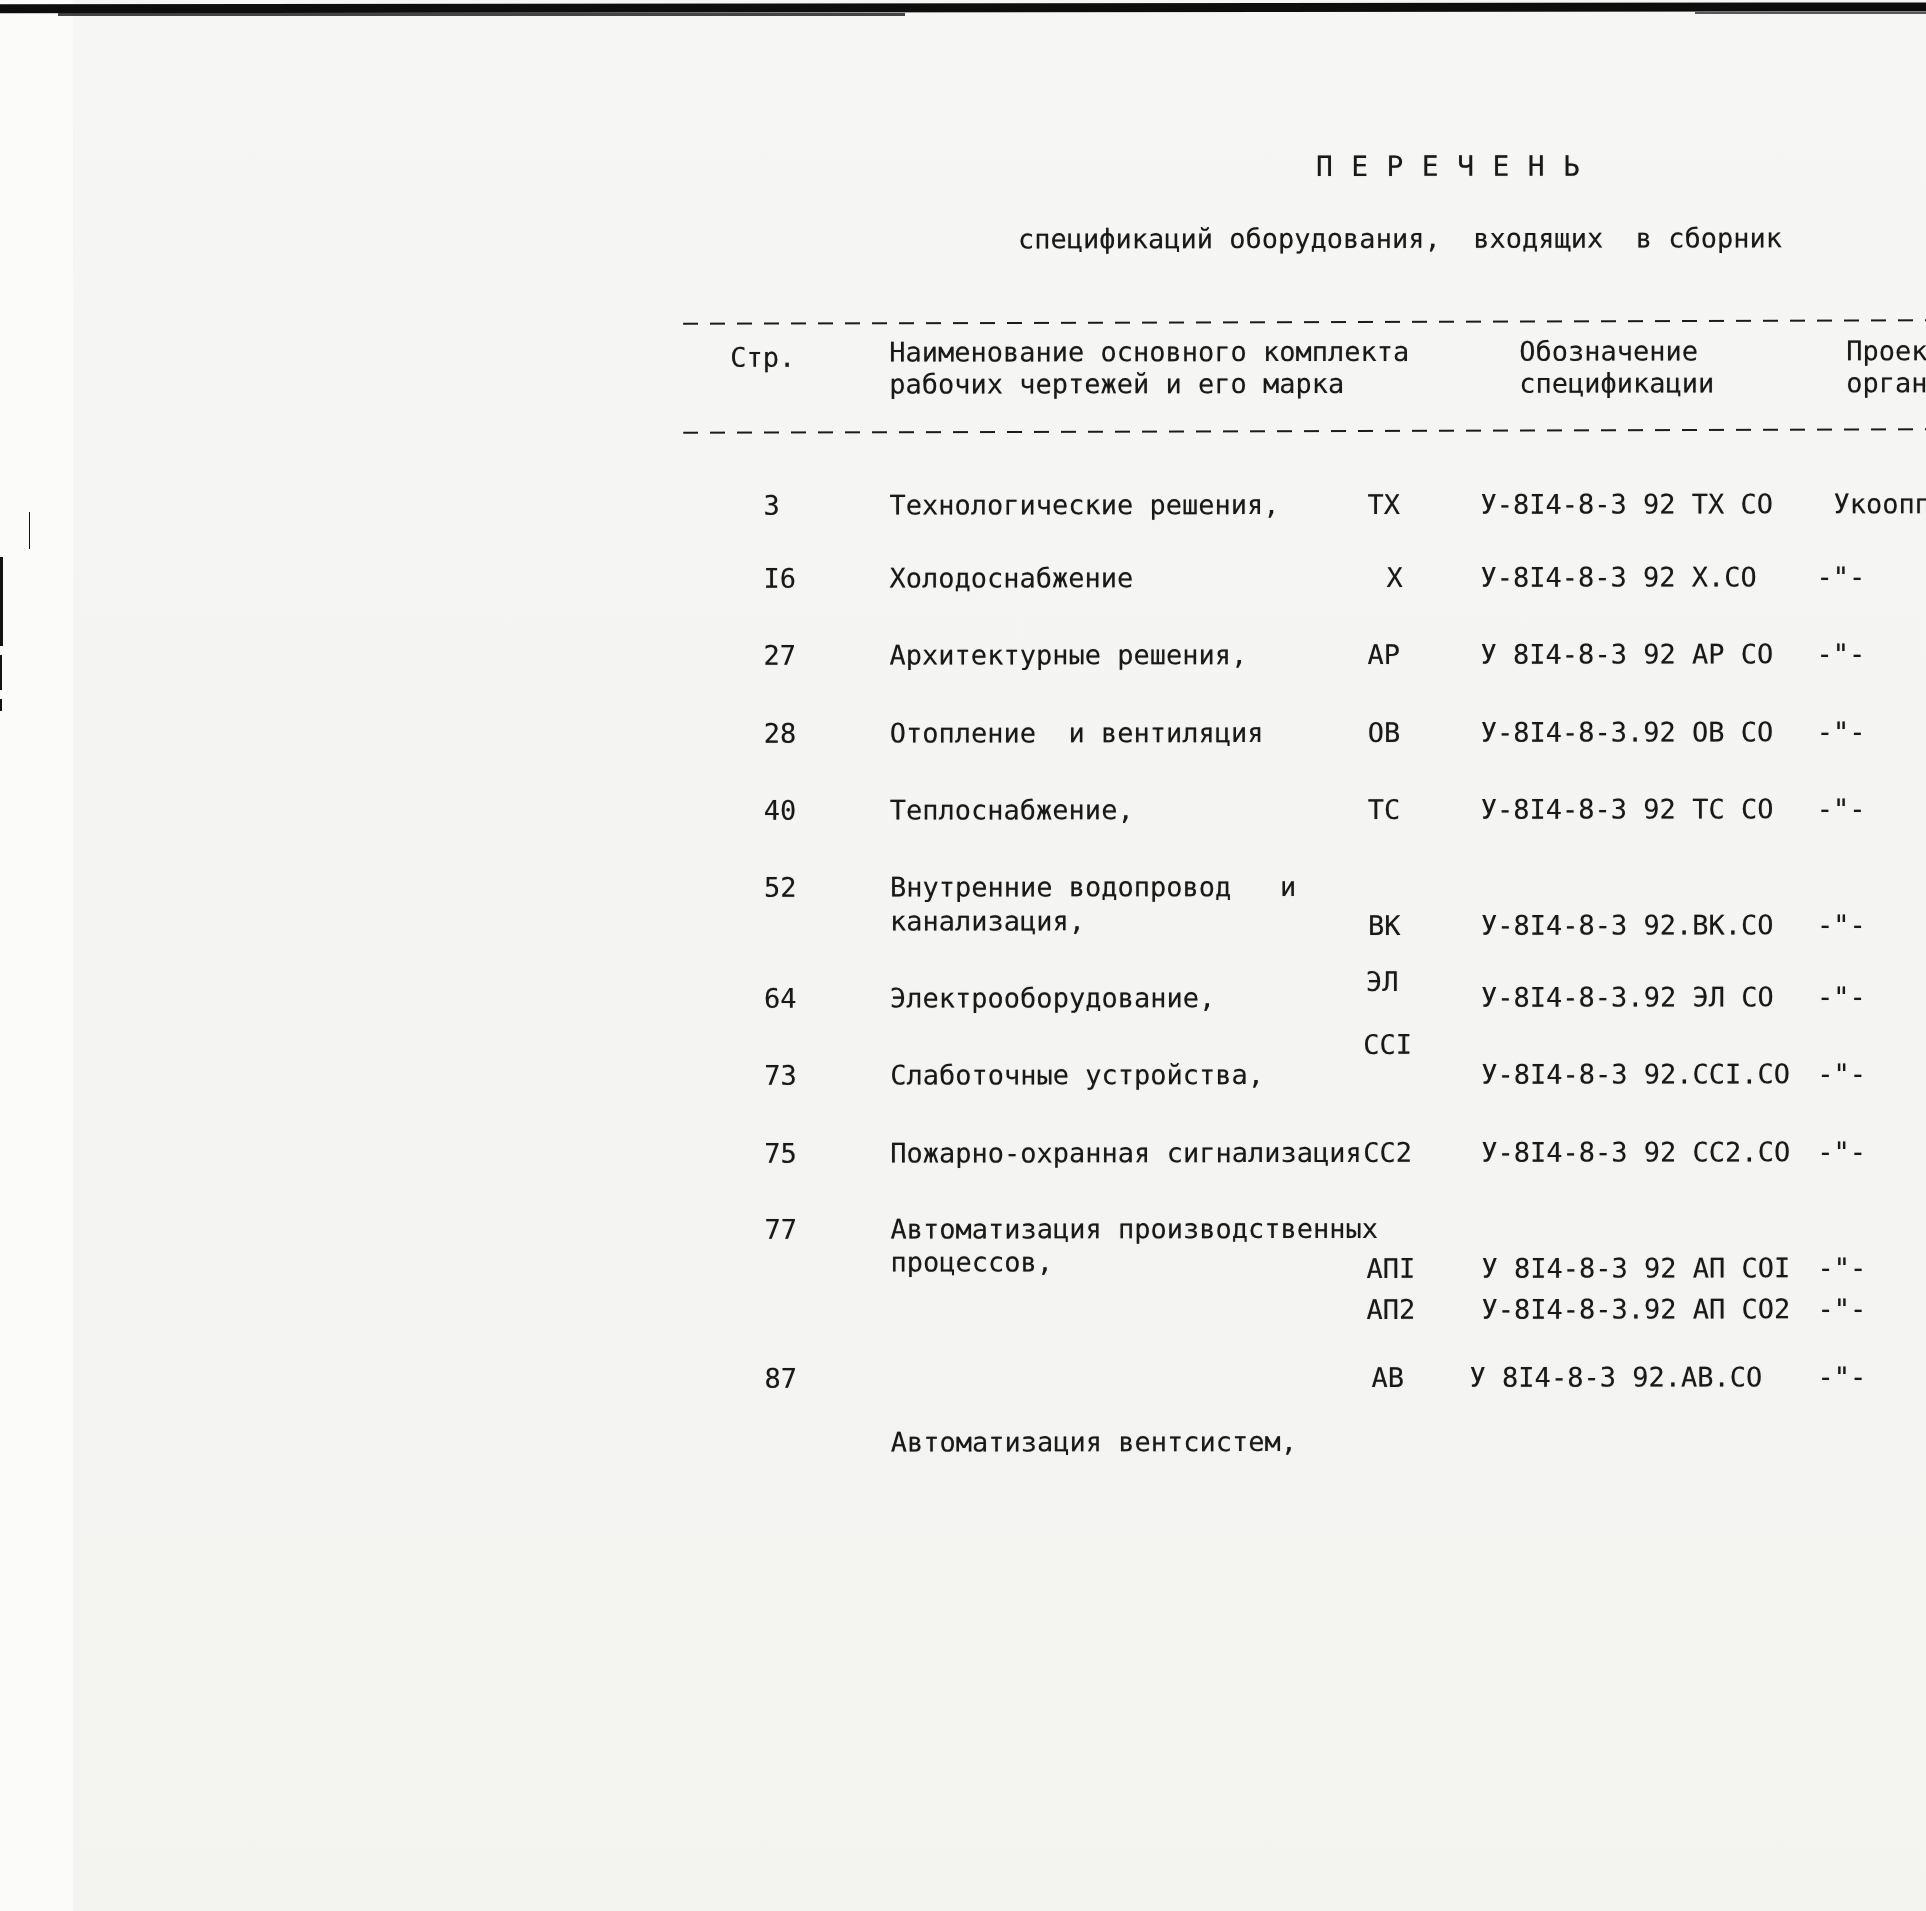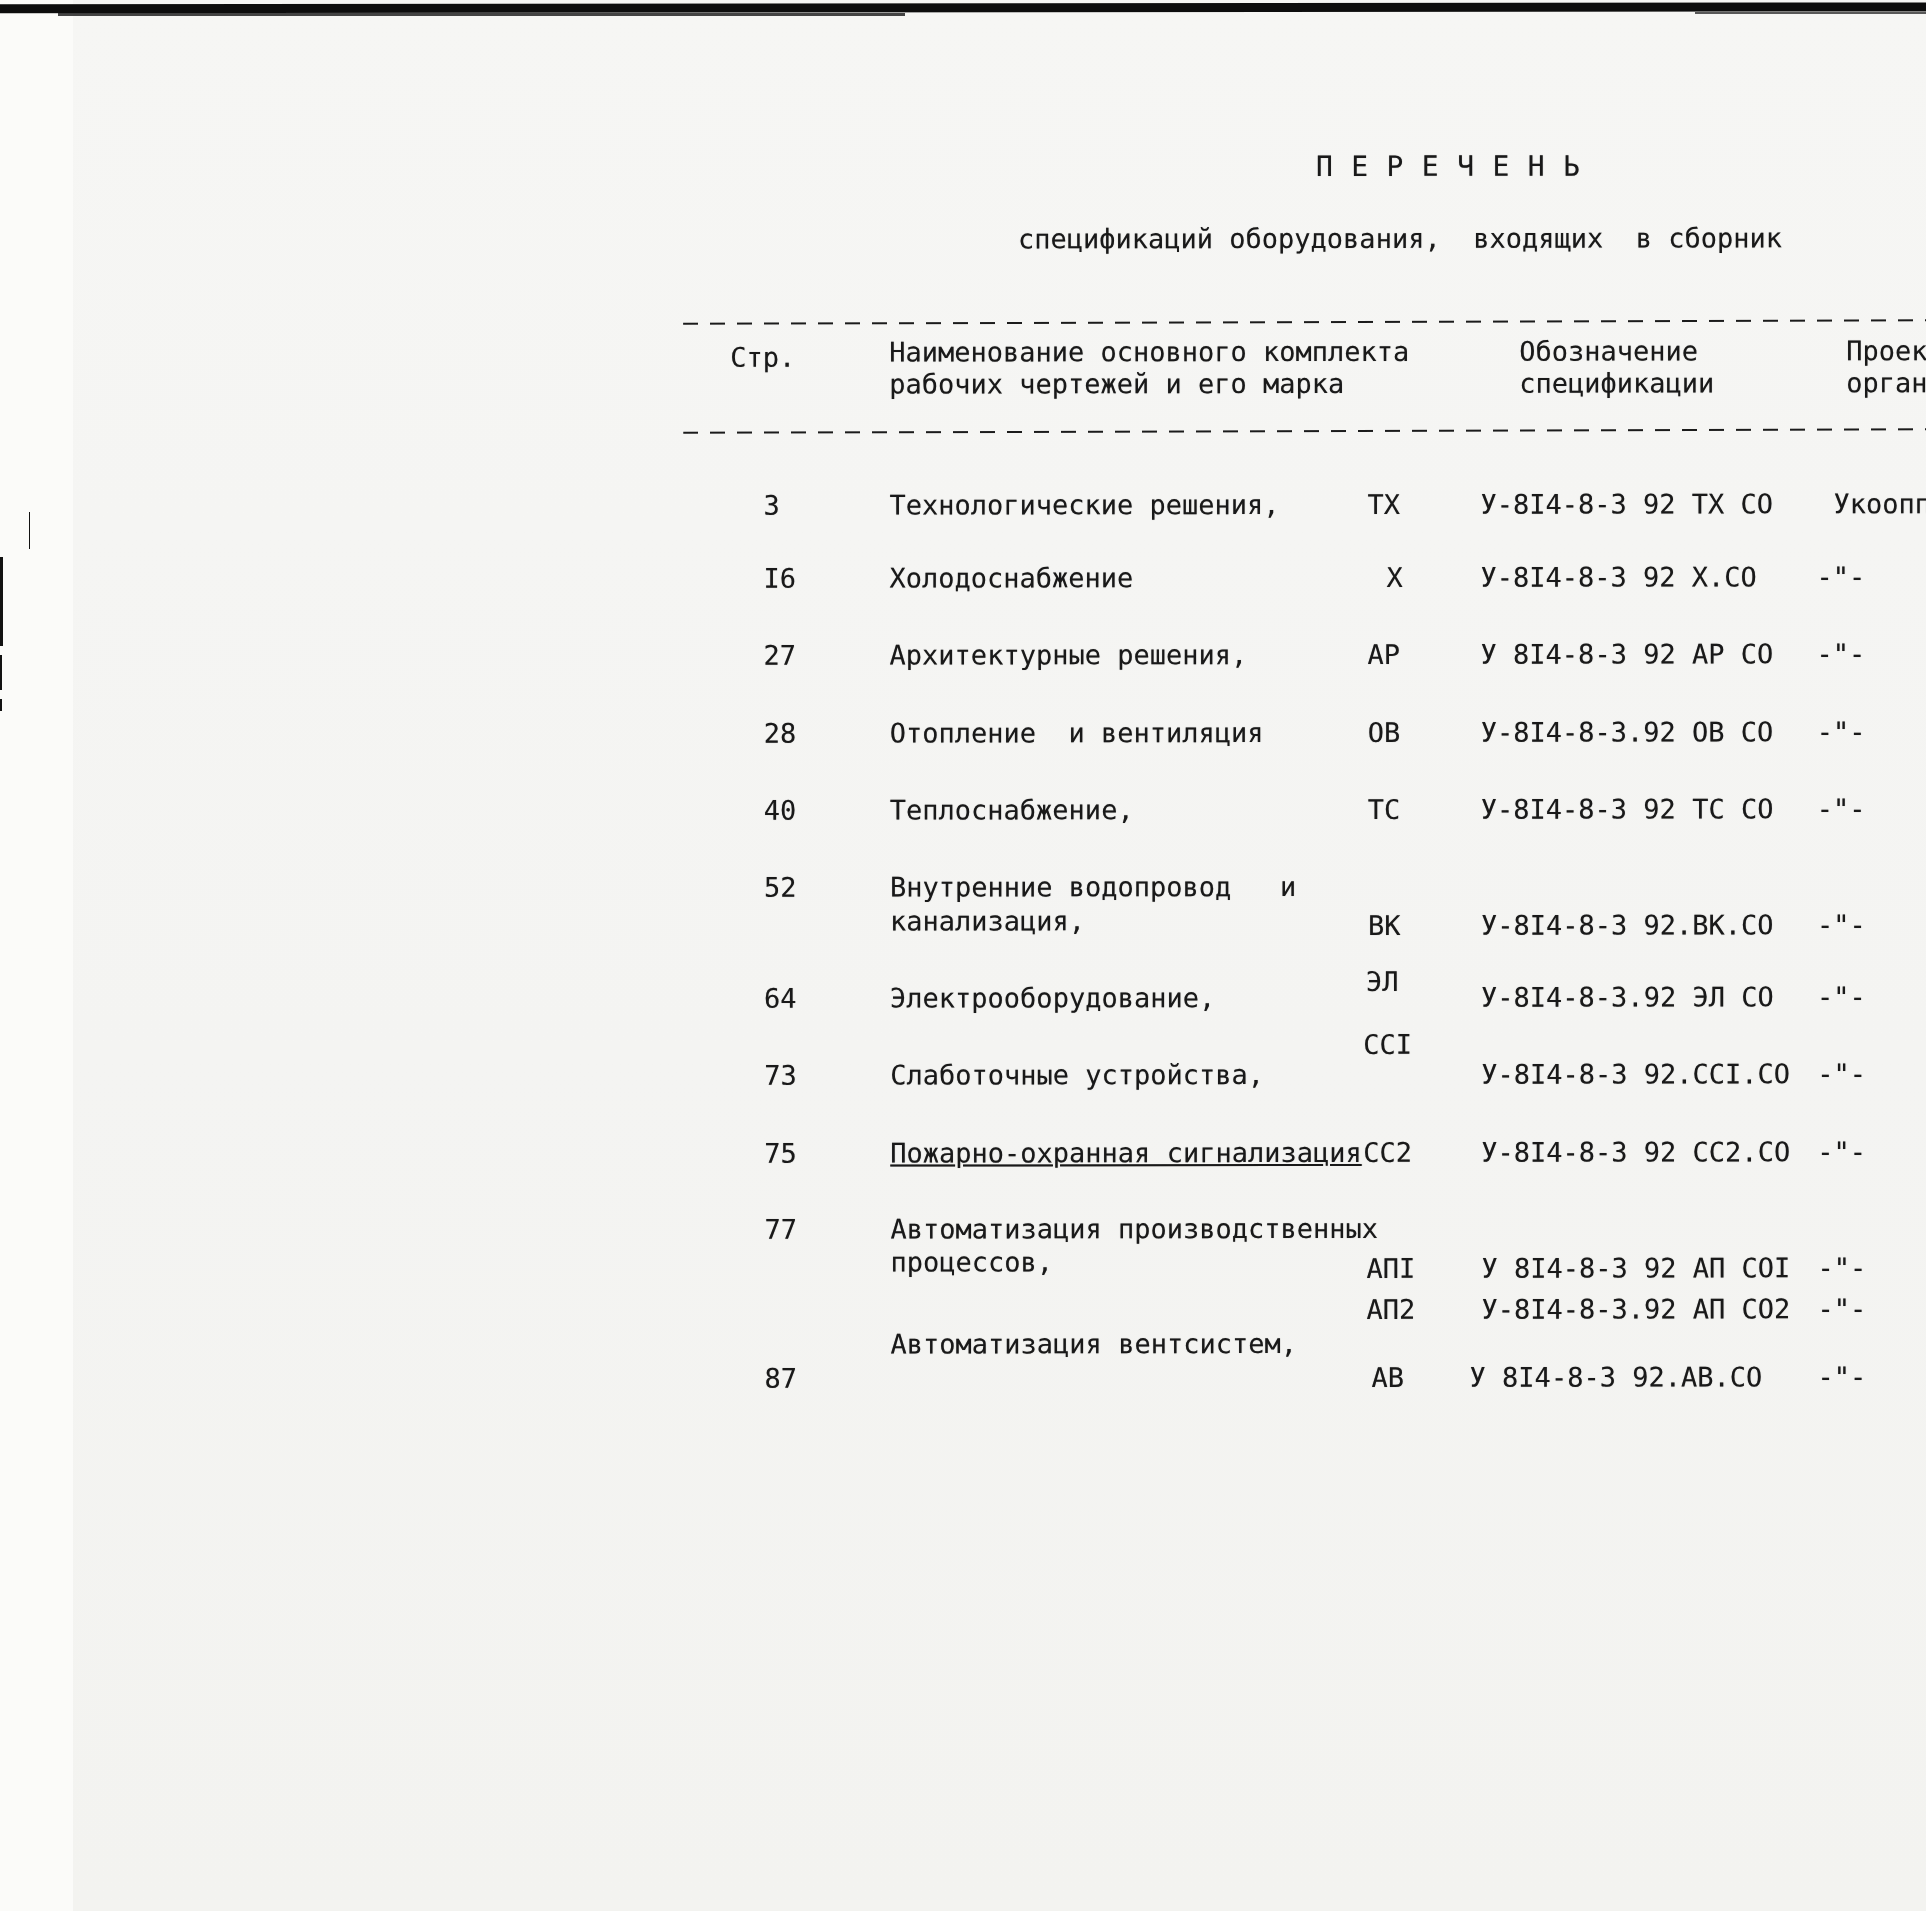--- a/index.html
+++ b/index.html
@@ -123,41 +123,41 @@
     <div class="row">
       <span class="cell" style="left:764px;top:1059px;">73</span>
       <span class="cell" style="left:890px;top:1059px;">Слаботочные устройства,</span>
       <span class="cell" style="left:1363px;top:1029px;">ССI</span>
       <span class="cell" style="left:1481px;top:1059px;">У-8I4-8-3 92.ССI.СО</span>
       <span class="cell" style="left:1817px;top:1059px;">-"-</span>
     </div>
 
     <div class="row">
       <span class="cell" style="left:764px;top:1137px;">75</span>
-      <span class="cell" style="left:890px;top:1137px;text-decoration:underline;">Пожарно-охранная сигнализация</span>
+      <span class="cell" style="left:890px;top:1137px;">Пожарно-охранная сигнализация</span>
       <span class="cell" style="left:1363px;top:1137px;">СС2</span>
       <span class="cell" style="left:1481px;top:1137px;">У-8I4-8-3 92 СС2.СО</span>
       <span class="cell" style="left:1817px;top:1137px;">-"-</span>
     </div>
 
     <div class="row">
       <span class="cell" style="left:764px;top:1213px;">77</span>
       <span class="cell" style="left:890px;top:1213px;">Автоматизация производственных</span>
       <span class="cell" style="left:890px;top:1246px;">процессов,</span>
       <span class="cell" style="left:1366px;top:1253px;">АПI</span>
       <span class="cell" style="left:1481px;top:1253px;">У 8I4-8-3 92 АП СОI</span>
       <span class="cell" style="left:1817px;top:1253px;">-"-</span>
       <span class="cell" style="left:1366px;top:1294px;">АП2</span>
       <span class="cell" style="left:1481px;top:1294px;">У-8I4-8-3.92 АП СО2</span>
       <span class="cell" style="left:1817px;top:1294px;">-"-</span>
     </div>
 
     <div class="row">
       <span class="cell" style="left:764px;top:1362px;">87</span>
-      <span class="cell" style="left:890px;top:1328px;">Автоматизация вентсистем,</span>
+      <span class="cell" style="left:890px;top:1426px;">Автоматизация вентсистем,</span>
       <span class="cell" style="left:1371px;top:1362px;">АВ</span>
       <span class="cell" style="left:1469px;top:1362px;text-align:center;">У 8I4-8-3 92.АВ.СО</span>
       <span class="cell" style="left:1817px;top:1362px;">-"-</span>
     </div>
 
   </div>
 </div>
 
 
 </body></html>

